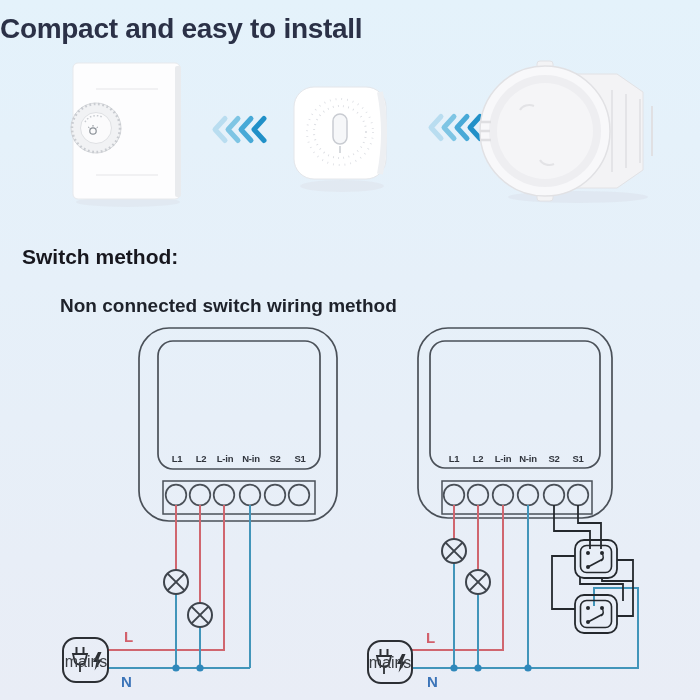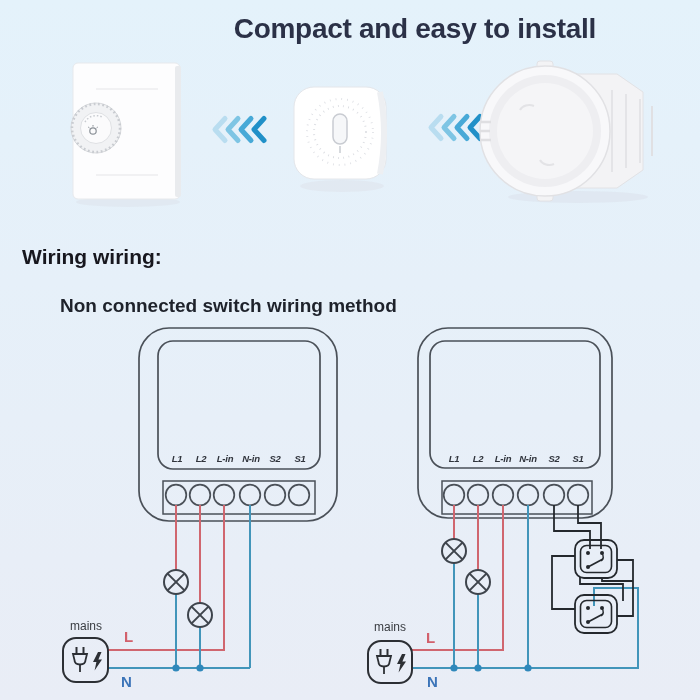--- a/index.html
+++ b/index.html
@@ -4,36 +4,36 @@
 <style>
   html,body{margin:0;padding:0;}
   #app{
     position:relative;width:700px;height:700px;overflow:hidden;
     background:linear-gradient(180deg,#e4f2fb 0%,#e6f0f9 40%,#e9edf6 100%);
     font-family:"Liberation Sans","DejaVu Sans",sans-serif;
   }
   #art{position:absolute;left:0;top:0;}
   .txt{position:absolute;z-index:2;white-space:nowrap;}
   .title{
-    left:0;top:13px;width:596px;text-align:right;
+    left:0;top:13px;width:596px;text-align:left;
     font-size:28px;font-weight:bold;letter-spacing:-0.3px;color:#2b3147;
   }
   .heading{
     left:22px;top:245px;font-size:21px;font-weight:bold;color:#17171e;
   }
   .subtitle{
     top:295px;font-size:19px;font-weight:bold;color:#1e222b;text-align:center;
   }
   .subtitle.left{left:60px;width:335px;}
   .subtitle.right{left:421px;width:200px;}
   .tlabel{
     top:453px;font-size:9.5px;font-weight:bold;color:#30343c;
-    transform:translateX(-50%);letter-spacing:-0.2px;font-style:italic;
-  }
-  .mains-label{font-size:12px;color:#3a3d42;transform:translateX(-50%);}
+    transform:translateX(-50%);letter-spacing:-0.2px;
+  }
+  .mains-label{font-size:16px;color:#3a3d42;transform:translateX(-50%);margin-top:34px;}
   .wire-label{font-size:15px;font-weight:600;}
   .wire-label.live{color:#d2606c;}
   .wire-label.neutral{color:#3b74b8;}
 </style>
 </head>
 <body>
 
 <div id="app">
 
 <svg id="art" width="700" height="700" viewBox="0 0 700 700">
@@ -241,21 +241,21 @@
         <line x1="387.5" y1="649" x2="387.5" y2="656" stroke-width="2"></line>
         <path d="M377,656 H391 L389.5,662 Q389.5,666.5 384,666.5 Q378.5,666.5 378.5,662 Z" fill="none" stroke-width="1.8"></path>
         <line x1="384" y1="666.5" x2="384" y2="674" stroke-width="1.8"></line>
       </g>
       <path d="M402,654 L397,664 L400.4,664 L398.6,672.5 L406,661.5 L402.4,661.5 L405.5,654 Z" fill="#2c2f34"></path>
     </g>
   </g>
 </svg>
 
 <div class="txt title">Compact and easy to install</div>
-<div class="txt heading">Wiring wiring:</div>
+<div class="txt heading">Switch method:</div>
 <div class="txt subtitle left">Non connected switch wiring method</div>
 
 <div class="txt tlabel" style="left:177px">L1</div>
 <div class="txt tlabel" style="left:201px">L2</div>
 <div class="txt tlabel" style="left:225px">L-in</div>
 <div class="txt tlabel" style="left:251px">N-in</div>
 <div class="txt tlabel" style="left:275px">S2</div>
 <div class="txt tlabel" style="left:300px">S1</div>
 
 <div class="txt tlabel" style="left:454px">L1</div>

